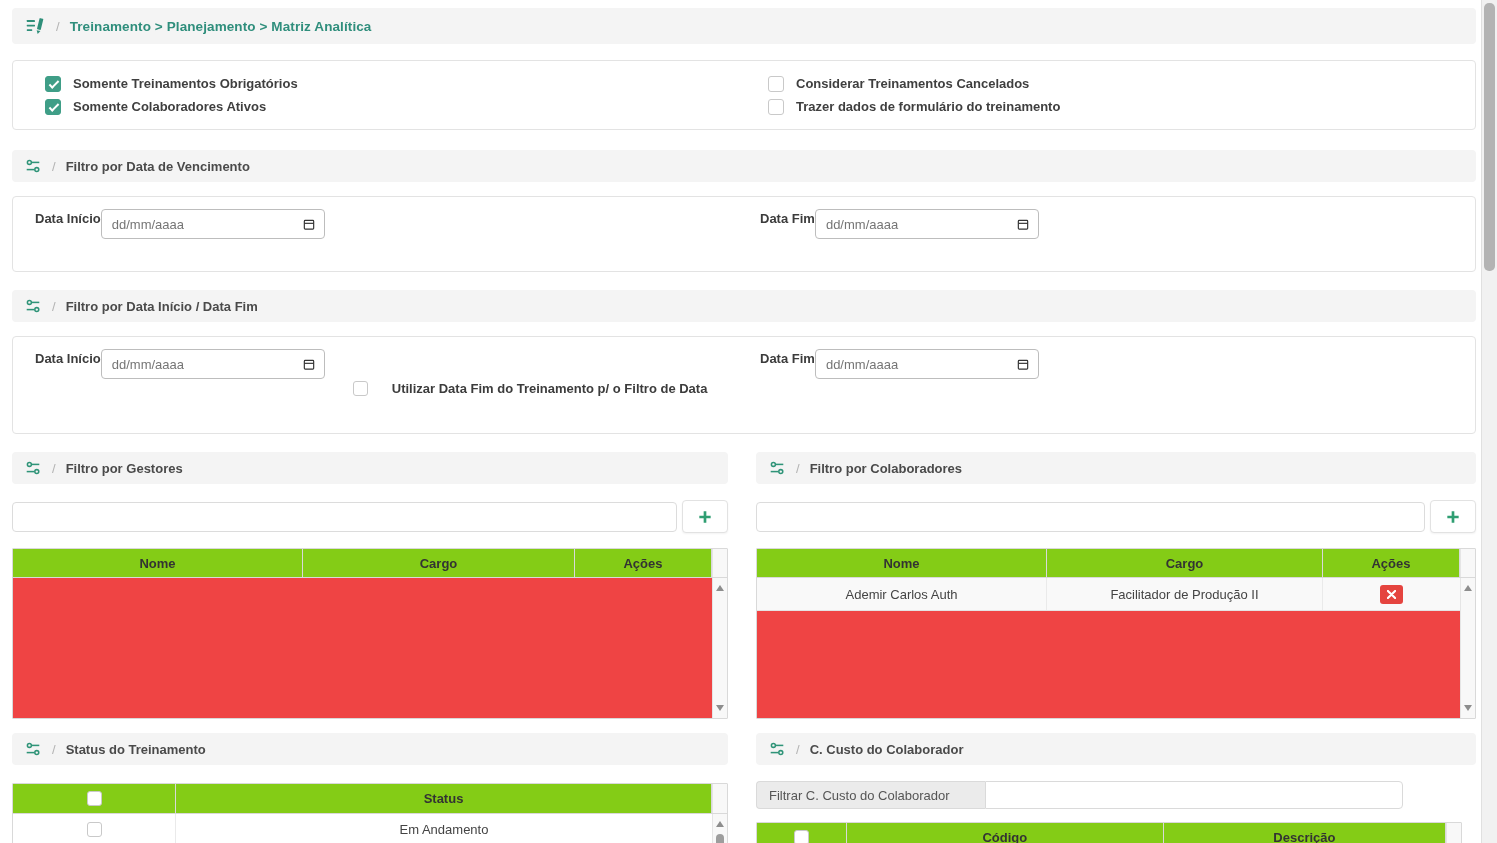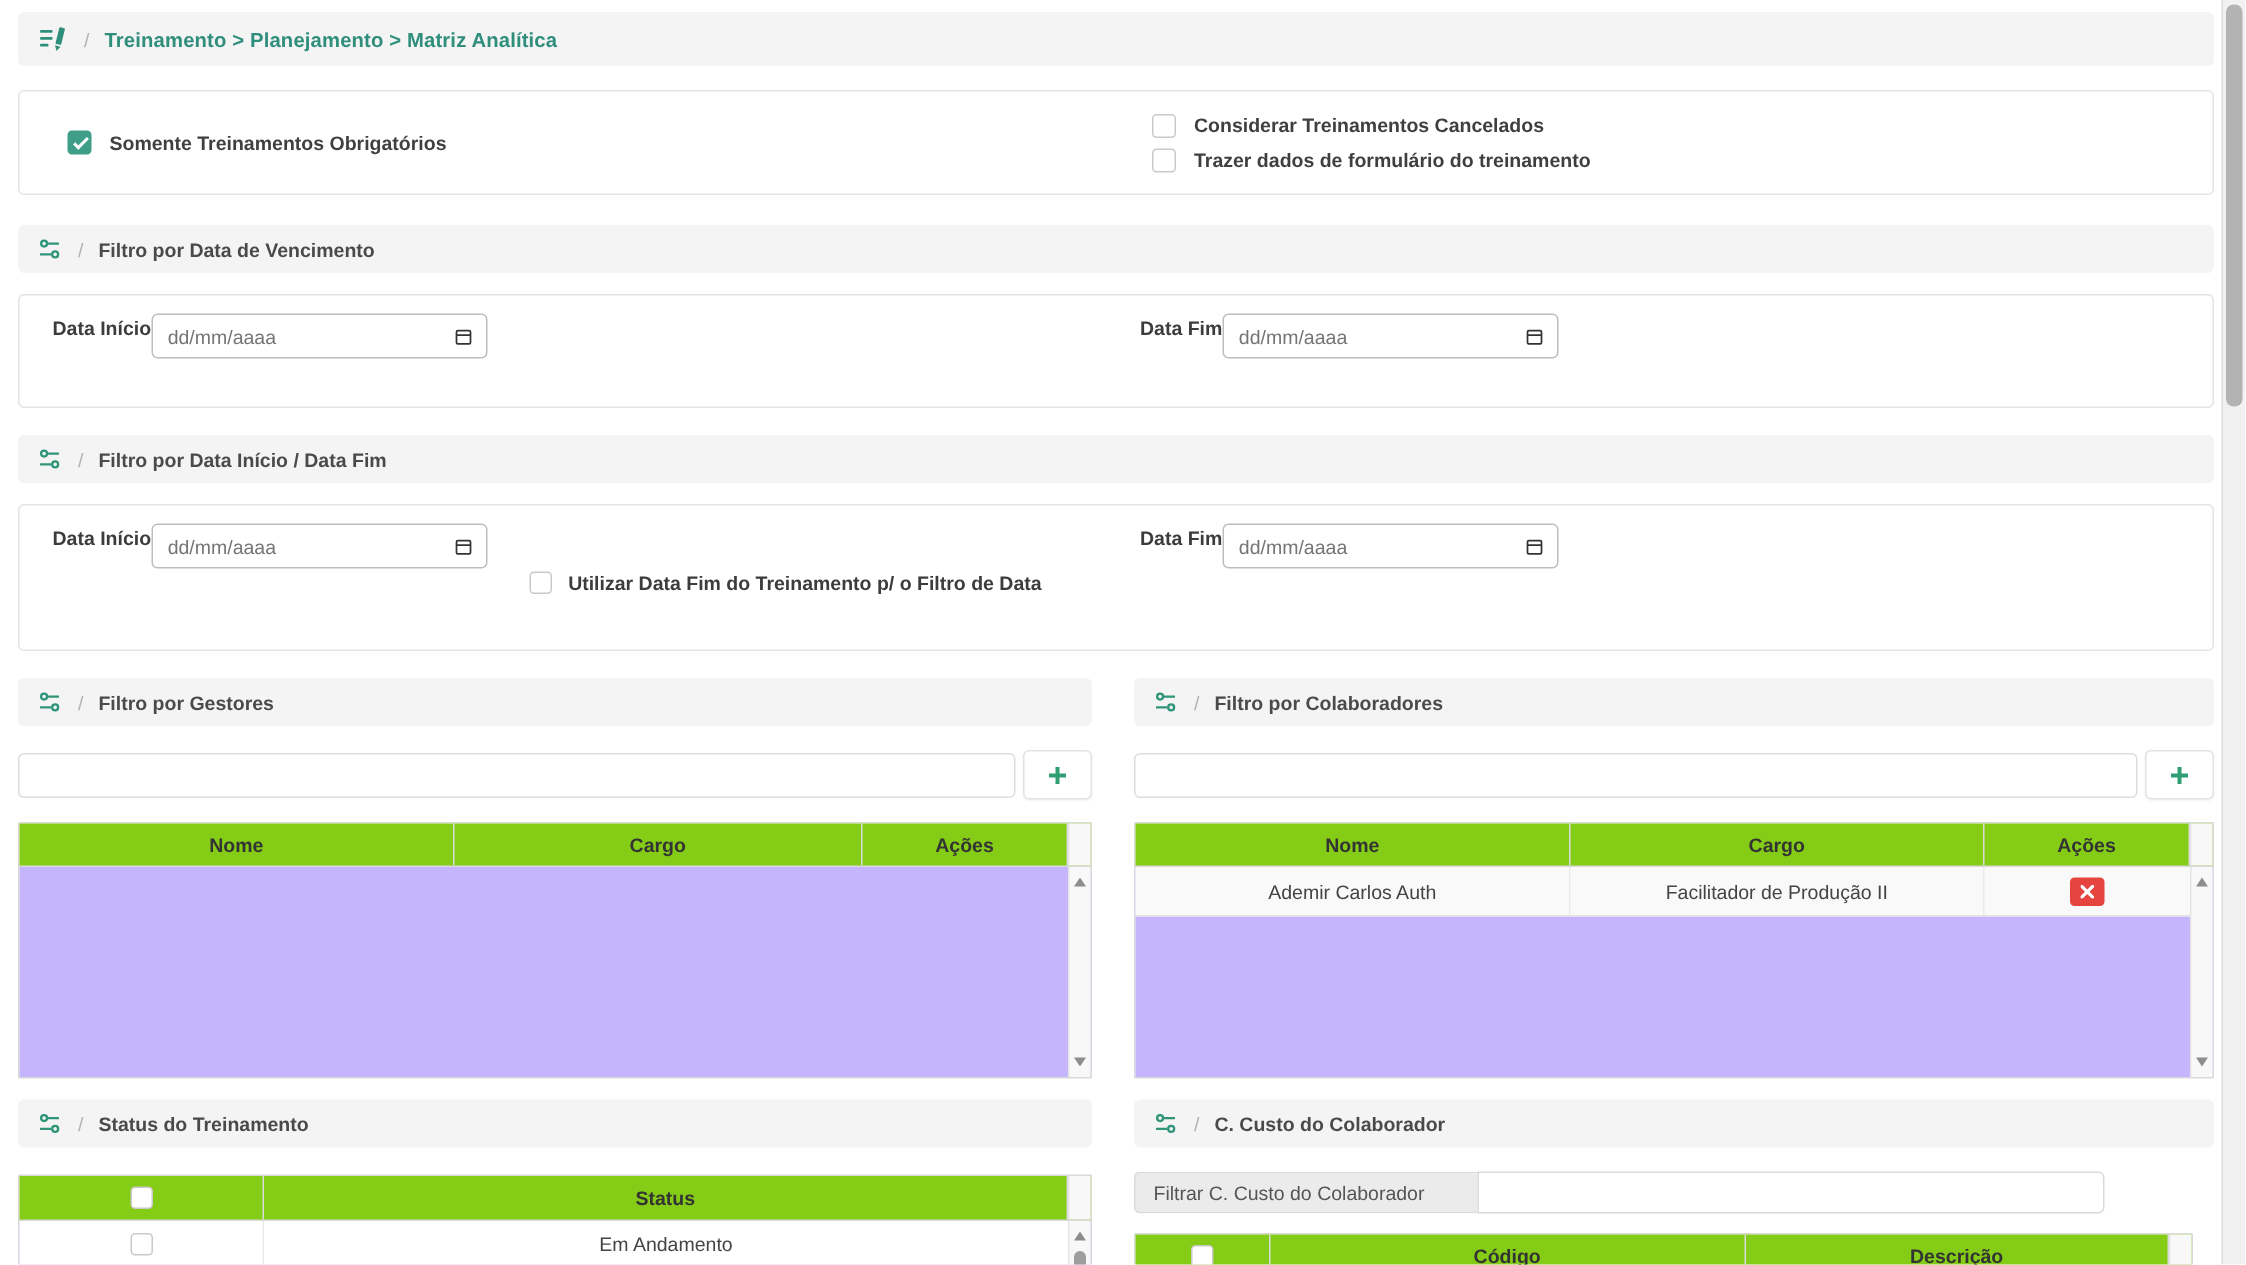--- a/index.html
+++ b/index.html
@@ -46,39 +46,39 @@
   .dates-card.v1 { height: 76px; }
   .dates-card.v2 { height: 98px; }
   .date-col { display: flex; flex-direction: row; }
   .date-col.left { width: 700px; }
   .date-col.right { flex: 1; }
   .date-label { font-weight: bold; color: #3c3c3c; margin: 2px 0 9px; }
   .date-wrap { position: relative; }
   .date-input { width: 100%; height: 30px; border: 1px solid #bdbdbd; border-radius: 4px; padding: 0 36px 0 10px; font: inherit; color: #333; background: #fff; }
   .date-input::placeholder { color: #757575; opacity: 1; }
   .cal-icon { position: absolute; right: 9px; top: 8px; pointer-events: none; }
-  .sub-check { display: flex; align-items: center; gap: 11px; margin-top: 8px; padding-left: 28px; }
+  .sub-check { display: flex; align-items: center; gap: 24px; margin-top: 8px; padding-left: 28px; }
   .sub-check .opt-label { color: #3c3c3c; }
 
   
   .two-col { display: flex; gap: 28px; }
   .col-l { width: 716px; flex: none; }
   .col-r { width: 720px; flex: none; }
   .filter-bar { margin-bottom: 16px; }
   .search-row { display: flex; align-items: center; gap: 5px; margin-bottom: 15px; }
   .search-input { flex: 1; height: 30px; border: 1px solid #dcdcdc; border-radius: 4px; padding: 0 10px; font: inherit; color: #333; }
   .add-btn { width: 46px; height: 33px; background: #fff; border: 1px solid #e2e2e2; border-radius: 4px;
     display: flex; align-items: center; justify-content: center; cursor: pointer; box-shadow: 0 1px 2px rgba(0,0,0,.05); }
 
   
   .tbl { border: 1px solid #d9d9d9; border-radius: 1px; }
   .tbl-head { display: flex; background: #84cc16; height: 29px; border-bottom: 1px solid #d9d9d9; }
   .th { display: flex; align-items: center; justify-content: center; font-weight: bold; color: #333; border-right: 1px solid #d9d9d9; }
   .th.nosep, .td.nosep { border-right: none; }
-  .tbl-body { position: relative; background: #c4b5fd; }
+  .tbl-body { position: relative; background: #ef4444; }
   .body-140 { height: 140px; }
   .body-open { height: 120px; }
   .trow { display: flex; height: 33px; background: #f9f9f9; border-bottom: 1px solid #e4e4e4; }
   .trow.white { background: #fff; height: 31px; }
   .td { display: flex; align-items: center; justify-content: center; color: #444; border-right: 1px solid #eaeaea; }
 
   
   .tscroll { position: absolute; right: 0; top: 0; bottom: 0; width: 15px; background: #f8f8f8; border-left: 1px solid #e5e5e5; }
   .sarr { width: 0; height: 0; border-left: 4px solid transparent; border-right: 4px solid transparent; position: absolute; left: 3px; }
   .sarr.up { top: 7px; border-bottom: 6px solid #8d8d8d; }
@@ -123,20 +123,24 @@
     <span class="slash">/</span>
     <span class="crumb-text">Treinamento &gt; Planejamento &gt; Matriz Analítica</span>
   </div>
 
   <div class="card options-card">
     <div class="opt-col left">
       <div class="opt-row">
         <span class="cb checked"></span>
         <span class="opt-label">Somente Treinamentos Obrigatórios</span>
       </div>
+      <div class="opt-row">
+        <span class="cb checked"></span>
+        <span class="opt-label">Somente Colaboradores Ativos</span>
+      </div>
     </div>
     <div class="opt-col">
       <div class="opt-row">
         <span class="cb"></span>
         <span class="opt-label">Considerar Treinamentos Cancelados</span>
       </div>
       <div class="opt-row">
         <span class="cb"></span>
         <span class="opt-label">Trazer dados de formulário do treinamento</span>
       </div>

